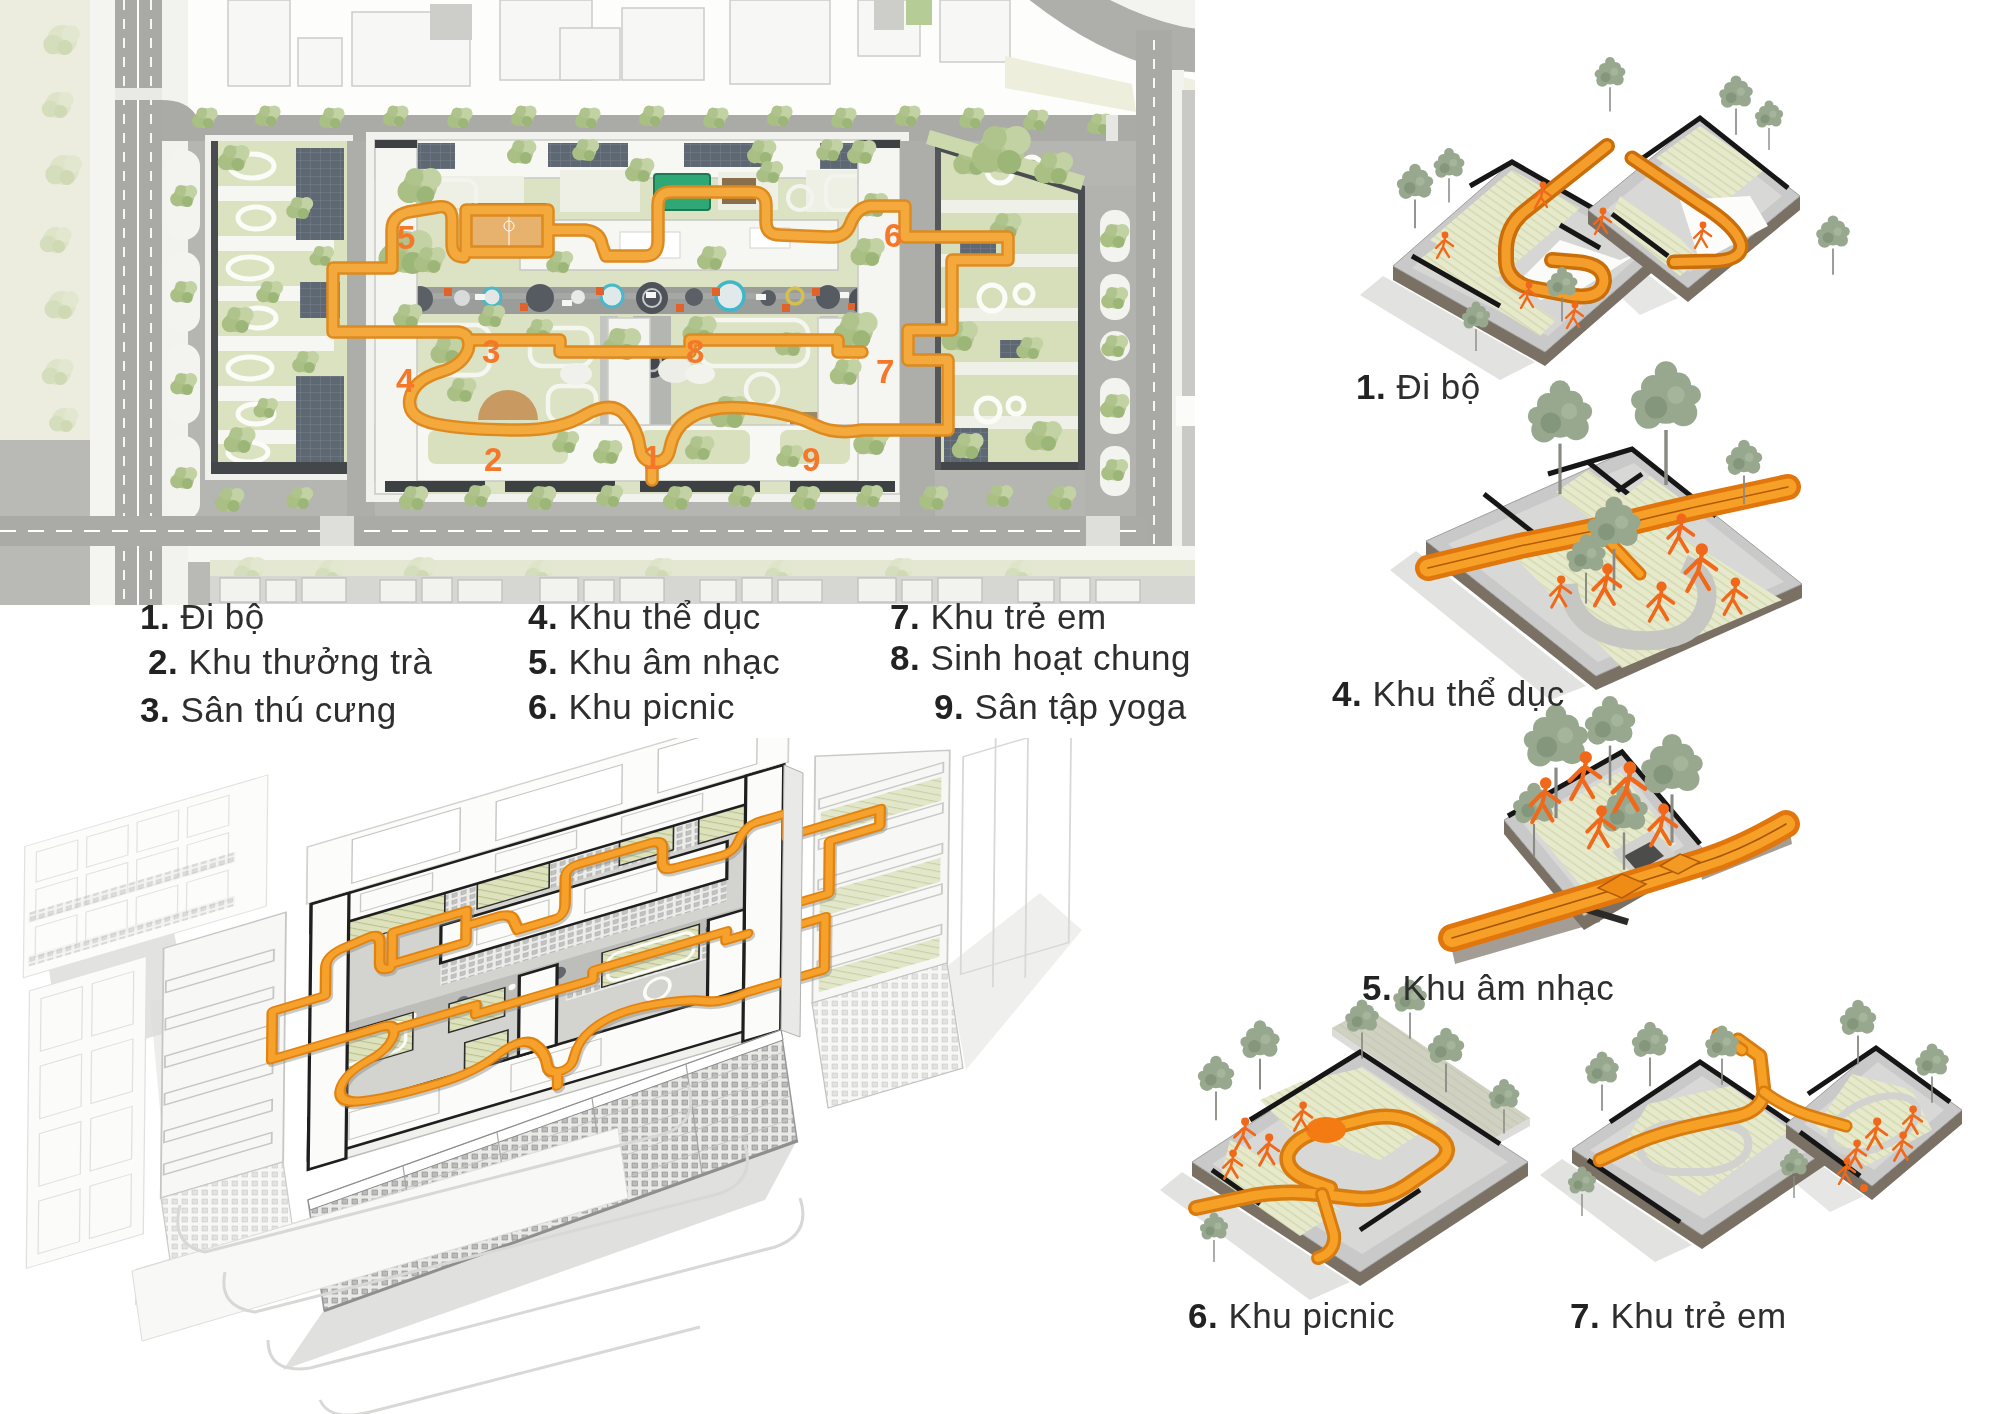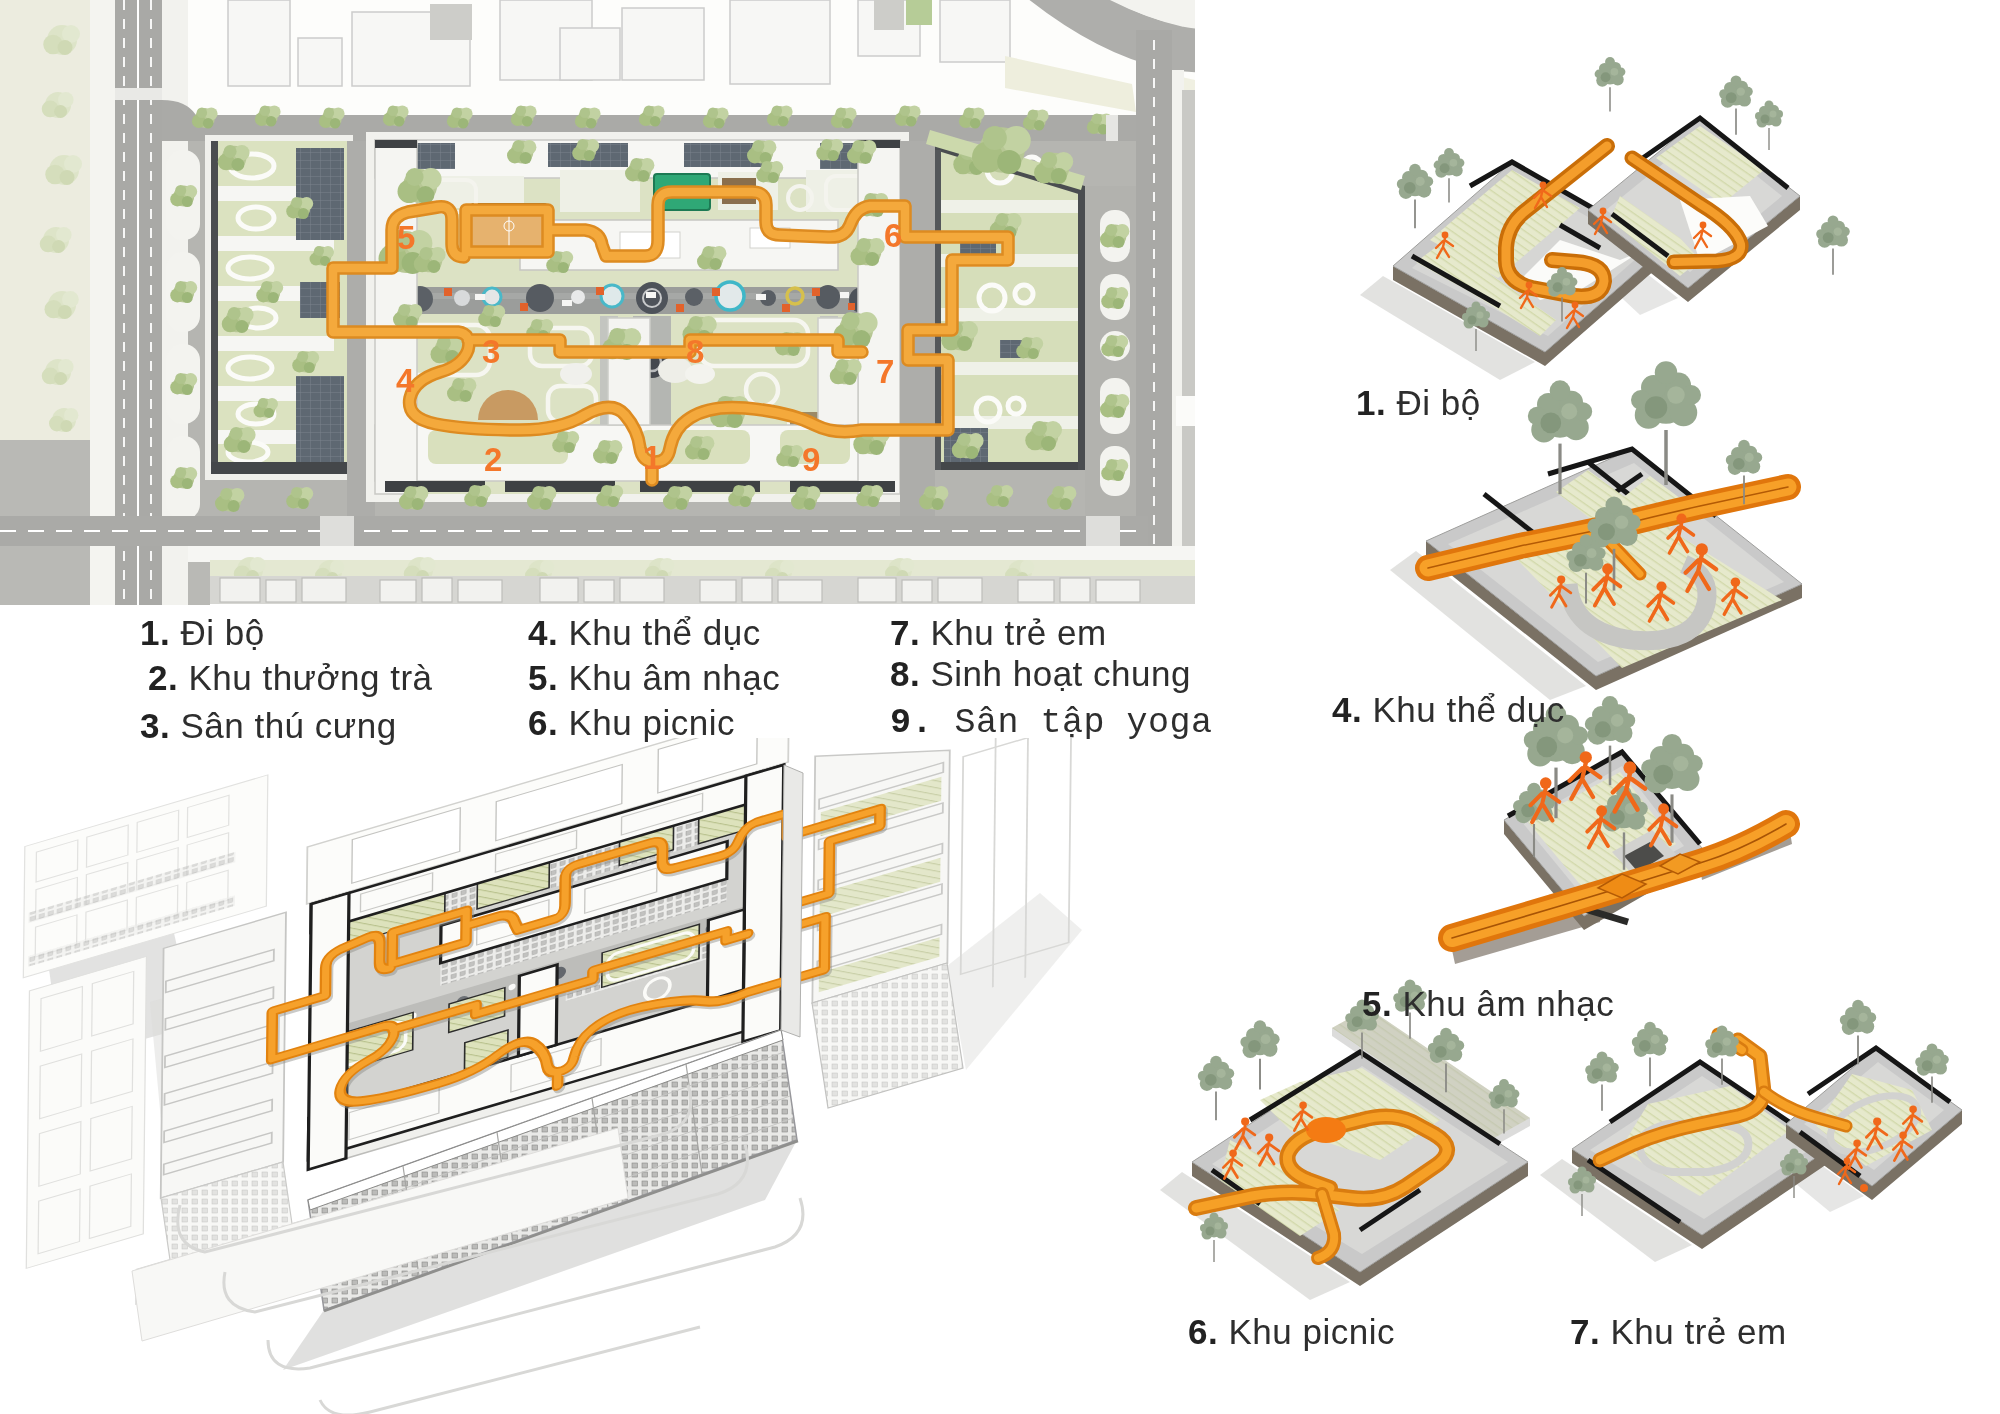--- a/index.html
+++ b/index.html
@@ -1,17 +1,17 @@
 <!DOCTYPE html>
 <html><head>
 <meta charset="utf-8">
 <style>
 html,body{margin:0;padding:0;background:#fff;width:2000px;height:1414px;overflow:hidden;}
 body{font-family:"Liberation Sans",sans-serif;position:relative;}
-.lbl{position:absolute;font-size:35px;color:#2e2e2e;letter-spacing:0.5px;white-space:nowrap;margin-top:16px;}
+.lbl{position:absolute;font-size:35px;color:#2e2e2e;letter-spacing:0.5px;white-space:nowrap;}
 .lbl b{font-weight:700;color:#222;}
 </style>
 </head>
 <body>
 <svg width="2000" height="1414" viewBox="0 0 2000 1414">
 <defs>
 <g id="tr">
         <circle r="9.5" fill="#b7c795"></circle>
         <circle cx="-6" cy="3" r="6.5" fill="#a9bf83"></circle>
         <circle cx="6" cy="-4" r="6" fill="#c2d2a2"></circle>
@@ -973,21 +973,21 @@
 <div class="lbl" style="left:140px;top:597px;"><b>1.</b> Đi bộ</div>
 <div class="lbl" style="left:148px;top:642px;"><b>2.</b> Khu thưởng trà</div>
 <div class="lbl" style="left:140px;top:690px;"><b>3.</b> Sân thú cưng</div>
 
 <div class="lbl" style="left:528px;top:597px;"><b>4.</b> Khu thể dục</div>
 <div class="lbl" style="left:528px;top:642px;"><b>5.</b> Khu âm nhạc</div>
 <div class="lbl" style="left:528px;top:687px;"><b>6.</b> Khu picnic</div>
 
 <div class="lbl" style="left:890px;top:597px;"><b>7.</b> Khu trẻ em</div>
 <div class="lbl" style="left:890px;top:638px;"><b>8.</b> Sinh hoạt chung</div>
-<div class="lbl" style="left:890px;top:687px;font-family:Liberation Mono, monospace;"><b>9.</b> Sân tập yoga</div>
+<div class="lbl" style="left:934px;top:687px;"><b>9.</b> Sân tập yoga</div>
 
 <div class="lbl" style="left:1356px;top:367px;"><b>1.</b> Đi bộ</div>
 
 <div class="lbl" style="left:1332px;top:674px;"><b>4.</b> Khu thể dục</div>
 
 <div class="lbl" style="left:1362px;top:968px;"><b>5.</b> Khu âm nhạc</div>
 
 <div class="lbl" style="left:1188px;top:1296px;"><b>6.</b> Khu picnic</div>
 
 <div class="lbl" style="left:1570px;top:1296px;"><b>7.</b> Khu trẻ em</div>

